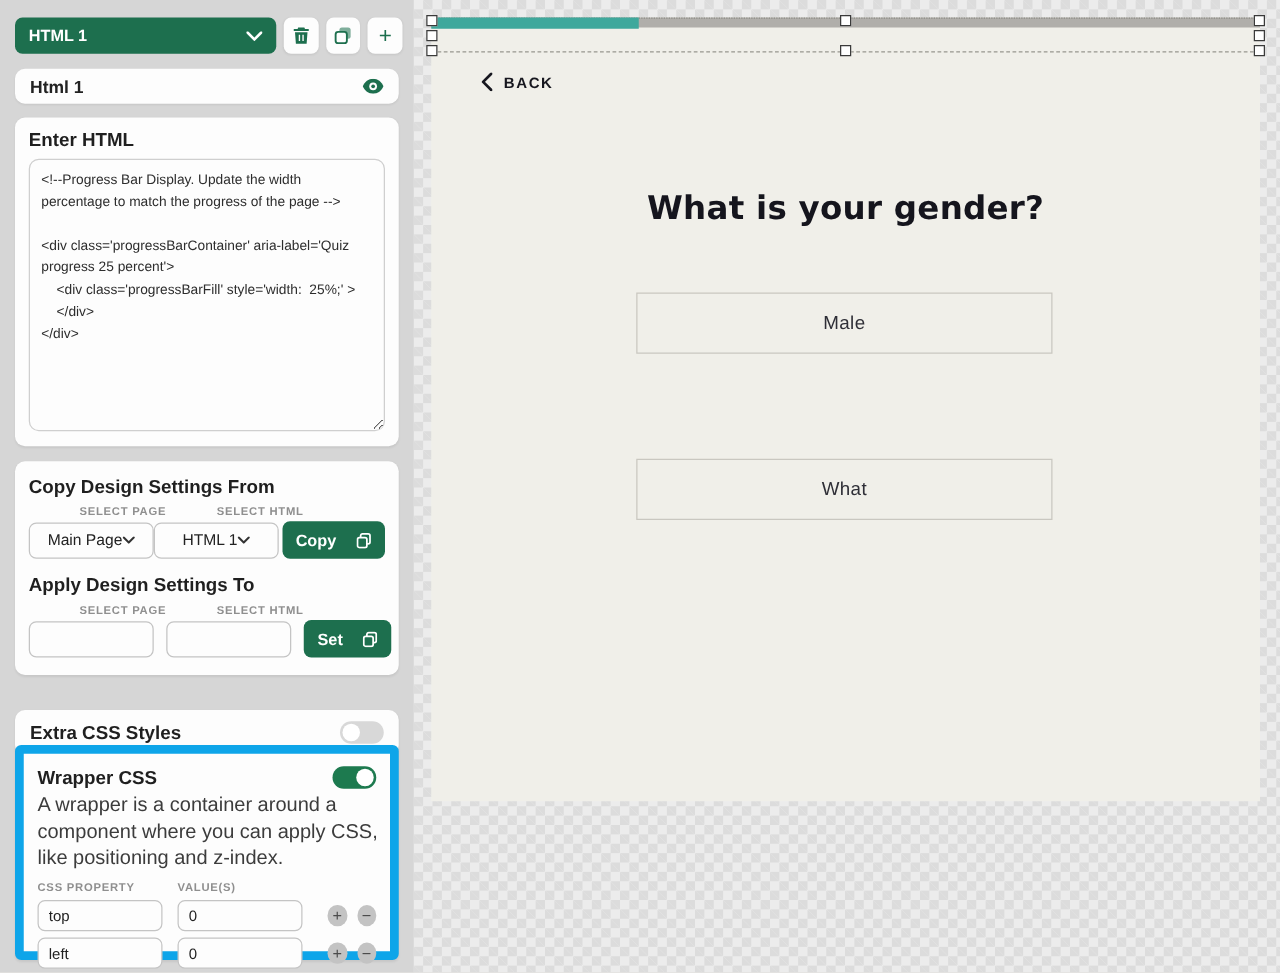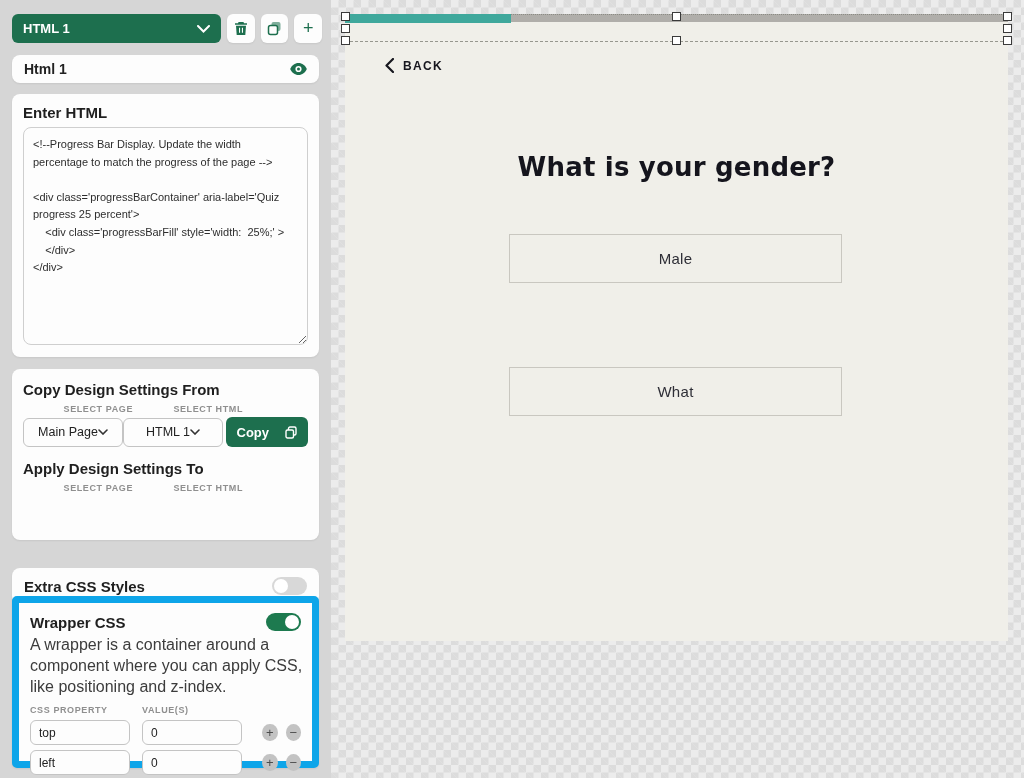--- a/index.html
+++ b/index.html
@@ -170,20 +170,31 @@
               <rect x="1" y="4" width="7.5" height="8" rx="1.5" fill="#1d6f4e" stroke="#fff" stroke-width="1.4"></rect>
             </svg>
         </button>
       </div>
 
       <div class="card-title apply-title">Apply Design Settings To</div>
       <div class="lbl-row">
         <span class="sm-label">SELECT PAGE</span>
         <span class="sm-label">SELECT HTML</span>
       </div>
+      <div class="ctrl-row">
+        <input class="txt-input" value="" style="">
+        <input class="txt-input" value="" style="">
+        <button class="green-btn">
+          <span>Set</span>
+          <svg width="12" height="13" viewBox="0 0 12 13">
+              <rect x="3.5" y="1" width="7.5" height="8" rx="1.5" fill="none" stroke="#fff" stroke-width="1.4"></rect>
+              <rect x="1" y="4" width="7.5" height="8" rx="1.5" fill="#1d6f4e" stroke="#fff" stroke-width="1.4"></rect>
+            </svg>
+        </button>
+      </div>
     </div>
 
     <div class="card toggle-card">
       <span class="card-title">Extra CSS Styles</span>
       <div class="toggle off">
           <div class="knob"></div>
         </div>
     </div>
 
     <div class="card wrapper-card">

